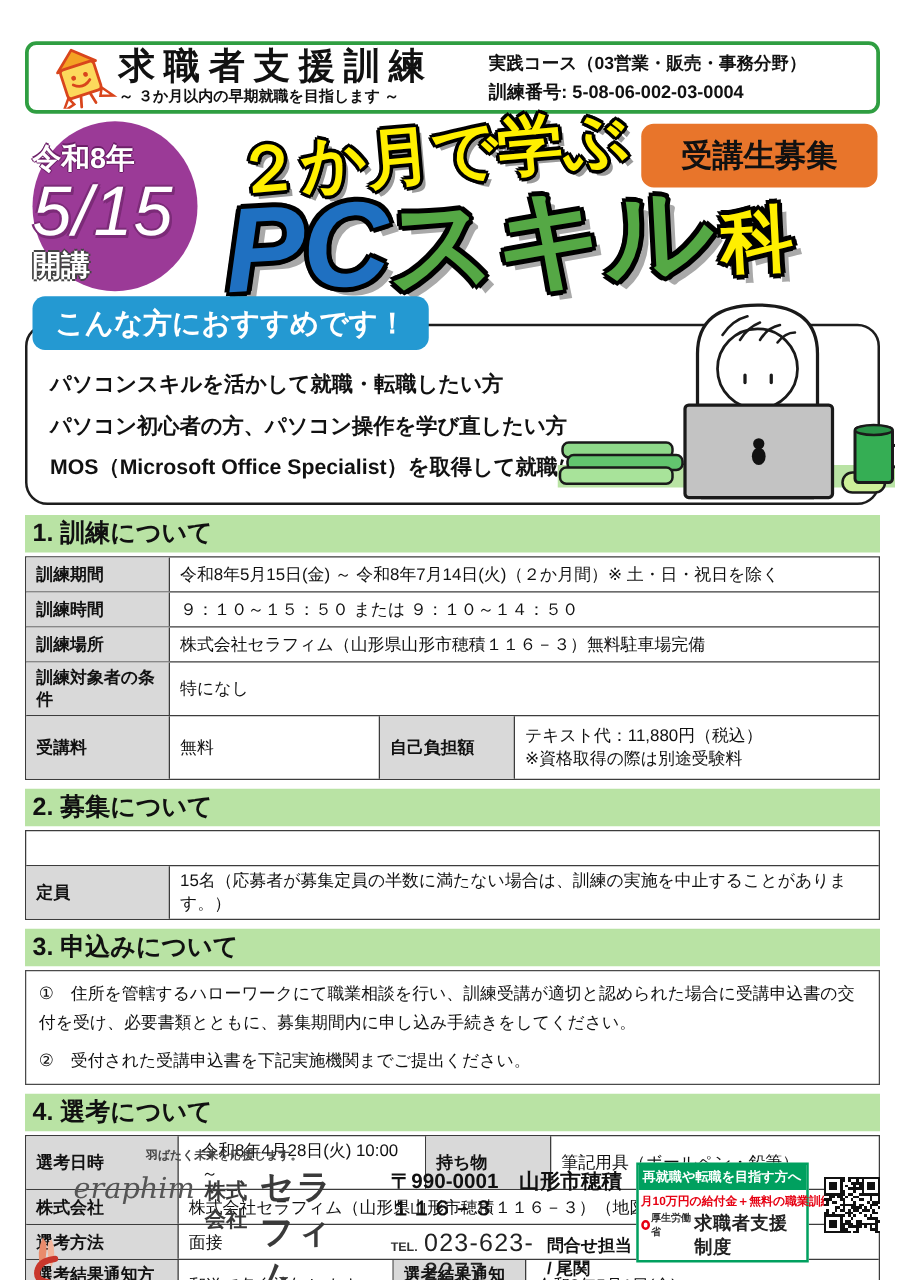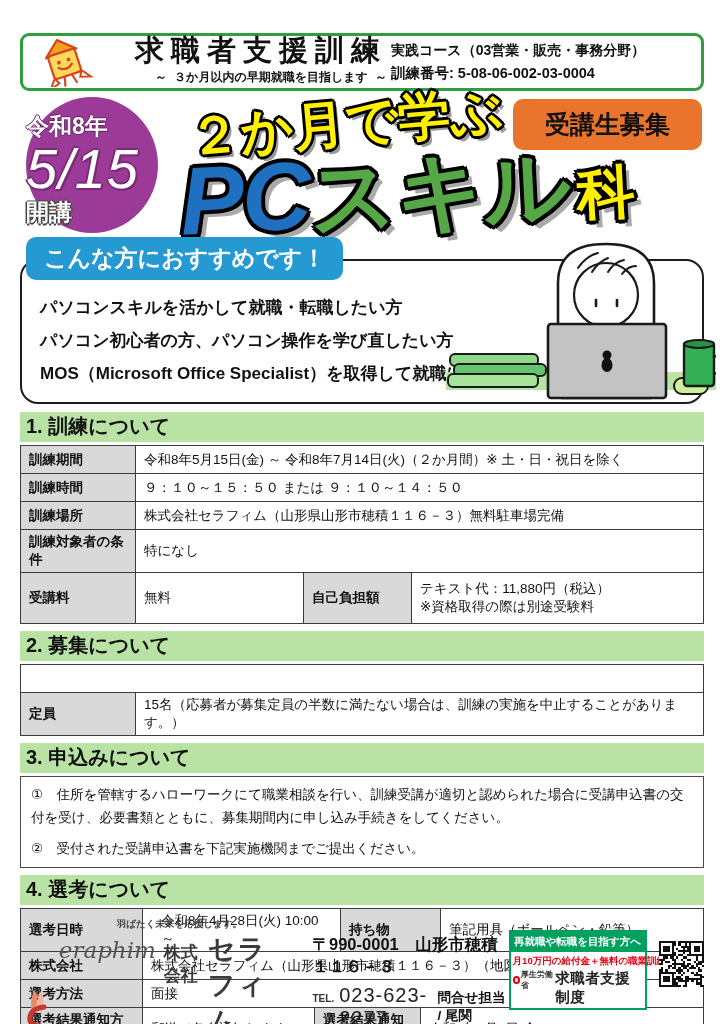--- a/index.html
+++ b/index.html
@@ -4,21 +4,21 @@
 <style>
   * { margin:0; padding:0; box-sizing:border-box; }
   html,body { background:#fff; }
   body { font-family:"Liberation Sans","DejaVu Sans",sans-serif; color:#111; }
   .page { position:relative; width:724px; height:1024px; background:#fff; overflow:hidden; padding:0 20px; }
 
   
   .hdr-box { margin-top:33px; height:58px; border:3.5px solid #2f9e41; border-radius:9px;
     display:flex; align-items:center; padding:0 14px 0 10px; background:#fff; }
   .rocket { width:62px; height:50px; flex:0 0 62px; }
-  .hdr-center { flex:1 1 auto; text-align:right;font-family:Liberation Mono, monospace; }
+  .hdr-center { flex:1 1 auto; text-align:left; }
   .hdr-title { font-size:29px; font-weight:900; letter-spacing:7px; line-height:1.05; }
   .hdr-sub { font-size:12px; font-weight:700; margin-top:1px; }
   .hdr-right { flex:0 0 300px; text-align:left; padding-left:4px; }
   .hdr-course { font-size:14px; font-weight:800; }
   .hdr-number { font-size:14.5px; font-weight:800; margin-top:4px; }
 
   
   .hero { position:relative; height:150px; }
   .date-circle { position:absolute; left:6px; top:6px; width:132px; height:136px; border-radius:50%;
     background:#9b3a97; color:#fff; text-align:left; z-index:2; }

